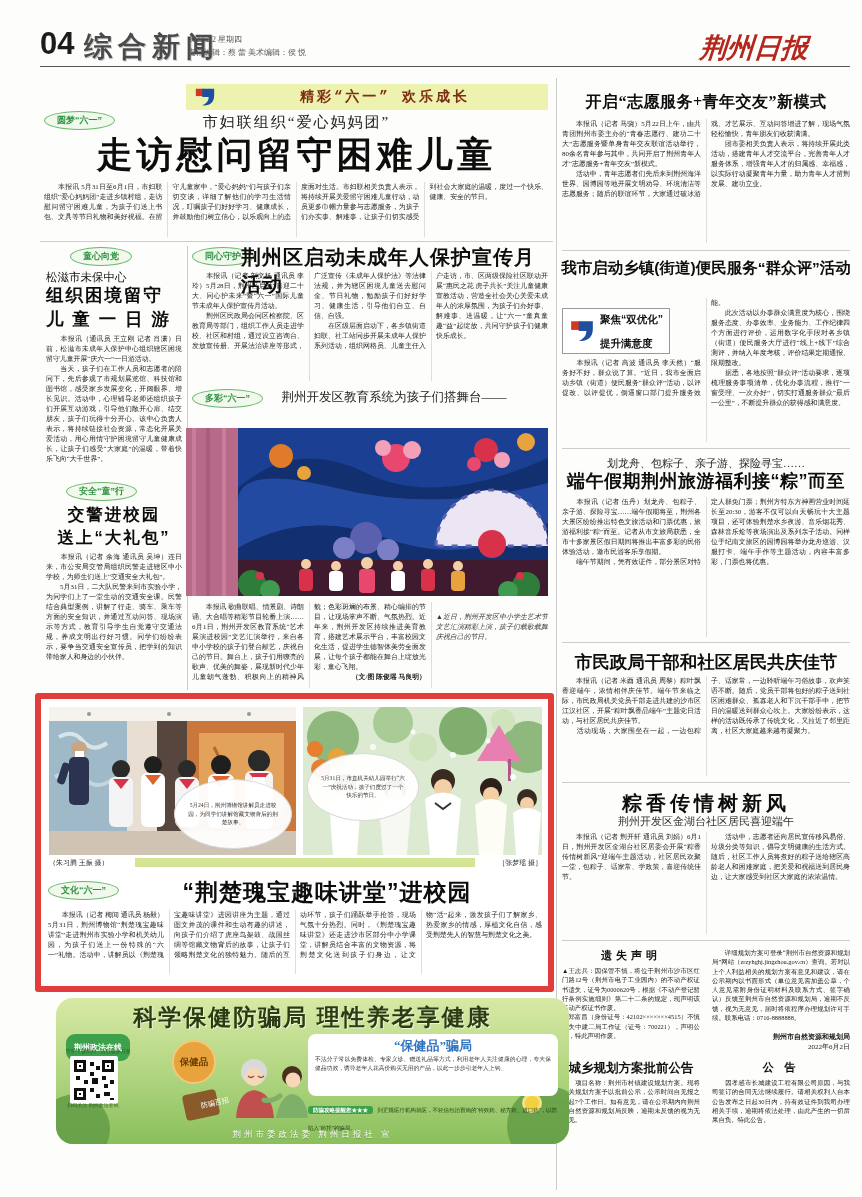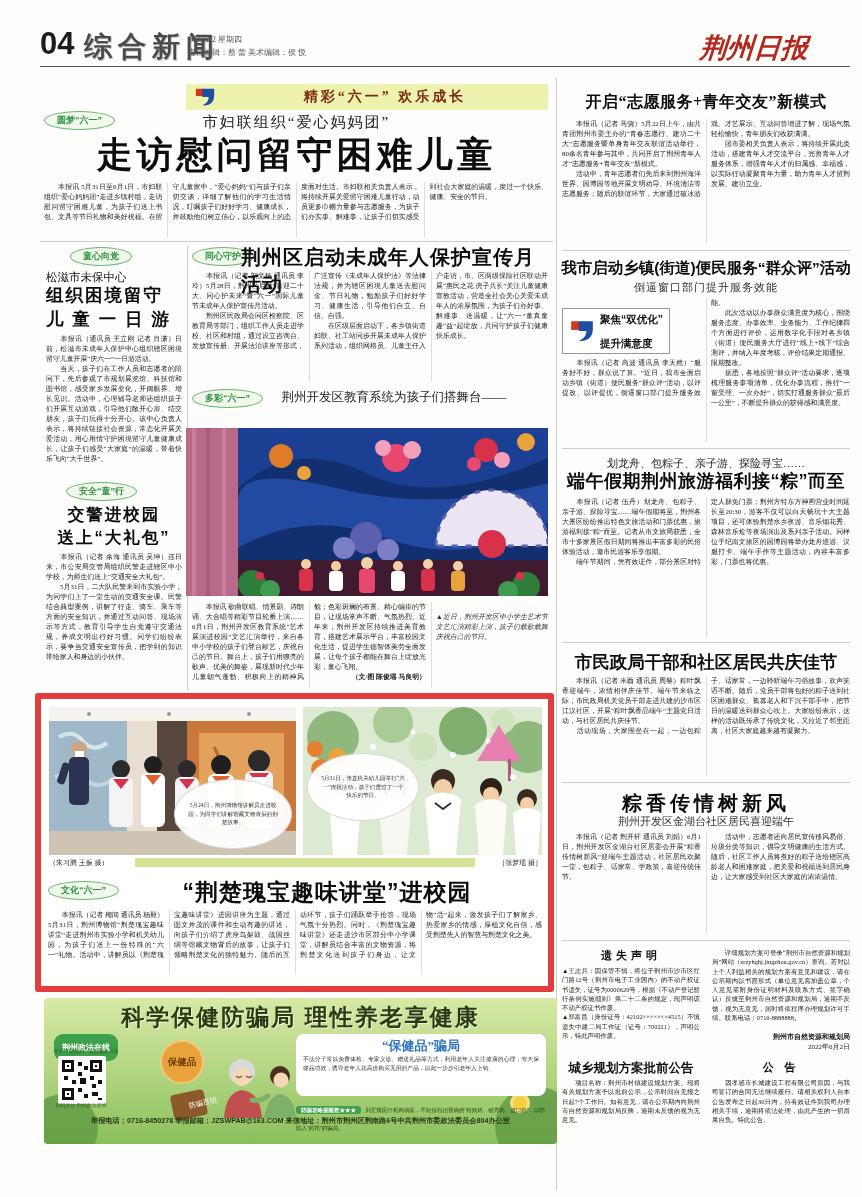--- a/index.html
+++ b/index.html
@@ -46,21 +46,21 @@
   <div class="abs" style="left:700px;top:30px;font-size:27px;font-weight:bold;font-style:italic;color:#b5271d;font-family:'DejaVu Serif',serif;transform:skewX(-4deg);">荆州日报</div>
   <div class="abs" style="left:40px;top:66px;width:810px;border-top:1.6px solid #555;"></div>
 
   <div class="abs rule-v" style="left:556px;top:78px;height:1112px;"></div>
 
   <div class="abs" style="left:186px;top:84px;width:362px;height:26px;background:#edf2ae;display:flex;align-items:center;">
     <svg class="abs" style="left:8px;top:2px;" width="22" height="22" viewBox="0 0 24 24">
       <path fill="#d3371e" d="M2 3h8v8H2z"></path>
       <path fill="#1f4fa0" d="M9 3h13v7c0 8-5 12-13 11 5-2 7-5 7-9H9z"></path>
     </svg>
-    <div style="width:100%;text-align:center;font-weight:bold;font-size:14px;letter-spacing:3px;color:#7c2d12;font-family:Liberation Serif, serif;margin-left:36px;">精彩“六一”  欢乐成长</div>
+    <div style="width:100%;text-align:center;font-weight:bold;font-size:14px;letter-spacing:3px;color:#7c2d12;font-family:Liberation Mono, monospace;margin-left:36px;">精彩“六一”  欢乐成长</div>
   </div>
 
   <div class="abs tag" style="left:44px;top:111px;">圆梦“六一”</div>
   <div class="abs kicker center" style="left:40px;top:113px;width:513px;font-size:15px;letter-spacing:2px;">市妇联组织“爱心妈妈团”</div>
   <div class="abs headline center" style="left:40px;top:131px;width:513px;font-size:36px;letter-spacing:4px;">走访慰问留守困难儿童</div>
   <div class="abs body-txt cols4 just" style="left:44px;top:182px;width:504px;height:55px;">　　本报讯 5月31日至6月1日，市妇联组织“爱心妈妈团”走进乡镇村组，走访慰问留守困难儿童，为孩子们送上书包、文具等节日礼物和美好祝福。在留守儿童家中，“爱心妈妈”们与孩子们亲切交谈，详细了解他们的学习生活情况，叮嘱孩子们好好学习、健康成长，并鼓励他们树立信心，以乐观向上的态度面对生活。市妇联相关负责人表示，将持续开展关爱留守困难儿童行动，动员更多巾帼力量参与志愿服务，为孩子们办实事、解难事，让孩子们切实感受到社会大家庭的温暖，度过一个快乐、健康、安全的节日。</div>
   <div class="abs rule-h" style="left:40px;top:241px;width:513px;"></div>
 
   <div class="abs rule-v" style="left:187px;top:246px;height:444px;"></div>
 
@@ -233,21 +233,20 @@
   <div class="abs headline center" style="left:126px;top:877px;width:402px;font-size:23px;letter-spacing:1px;">“荆楚瑰宝趣味讲堂”进校园</div>
   <div class="abs body-txt cols4 just" style="left:48px;top:910px;width:494px;height:64px;">　　本报讯（记者 梅闻 通讯员 杨毅）5月31日，荆州博物馆“荆楚瑰宝趣味讲堂”走进荆州市实验小学和机关幼儿园，为孩子们送上一份特殊的“六一”礼物。活动中，讲解员以《荆楚瑰宝趣味讲堂》进园讲座为主题，通过图文并茂的课件和生动有趣的讲述，向孩子们介绍了虎座鸟架鼓、战国丝绸等馆藏文物背后的故事，让孩子们领略荆楚文化的独特魅力。随后的互动环节，孩子们踊跃举手抢答，现场气氛十分热烈。同时，《荆楚瑰宝趣味讲堂》还走进沙市区部分中小学课堂，讲解员结合丰富的文物资源，将荆楚文化送到孩子们身边，让文物“活”起来，激发孩子们了解家乡、热爱家乡的情感，厚植文化自信，感受荆楚先人的智慧与荆楚文化之美。</div>
 
   <div class="abs headline center" style="left:562px;top:92px;width:288px;font-size:16px;letter-spacing:0.5px;font-family:Liberation Serif, serif;">开启“志愿服务+青年交友”新模式</div>
   <div class="abs body-txt cols2 just pre" style="left:562px;top:119px;width:288px;height:124px;">　　本报讯（记者 马骁）5月22日上午，由共青团荆州市委主办的“青春志愿行、建功二十大”志愿服务暨单身青年交友联谊活动举行，80余名青年参与其中，共同开启了荆州青年人才“志愿服务+青年交友”新模式。
 　　活动中，青年志愿者们先后来到荆州海洋世界、园博园等地开展文明劝导、环境清洁等志愿服务；随后的联谊环节，大家通过破冰游戏、才艺展示、互动问答增进了解，现场气氛轻松愉快，青年朋友们收获满满。
 　　团市委相关负责人表示，将持续开展此类活动，搭建青年人才交流平台，完善青年人才服务体系，增强青年人才的归属感、幸福感，以实际行动凝聚青年力量，助力青年人才留荆发展、建功立业。</div>
   <div class="abs rule-h" style="left:562px;top:250px;width:288px;"></div>
 
   <div class="abs headline center" style="left:560px;top:258px;width:292px;font-size:15.5px;">我市启动乡镇(街道)便民服务“群众评”活动</div>
-  <div class="abs center" style="left:562px;top:280px;width:288px;font-size:11px;color:#333;letter-spacing:1px;">倒逼窗口部门提升服务效能</div>
   <div class="abs body-txt cols2 just pre" style="left:562px;top:298px;width:288px;height:144px;">
     <span class="badge-box">
       <svg width="26" height="26" viewBox="0 0 24 24">
         <path fill="#d3371e" d="M2 3h8v8H2z"></path>
         <path fill="#1f4fa0" d="M9 3h13v7c0 8-5 12-13 11 5-2 7-5 7-9H9z"></path>
       </svg>
       <span><span class="bt" style="display:block;">聚焦“双优化”</span>
       <span class="bt" style="display:block;">提升满意度</span></span>
     </span>
     <span>　　本报讯（记者 高波 通讯员 李天然）“服务好不好，群众说了算。”近日，我市全面启动乡镇（街道）便民服务“群众评”活动，以评促改、以评促优，倒逼窗口部门提升服务效能。
@@ -278,21 +277,21 @@
 ▲郑富昌（身份证号：42102×××××××4515）不慎遗失中建二局工作证（证号：700221），声明公示，特此声明作废。</div>
   <div class="abs notice-title" style="left:562px;top:1060px;width:138px;font-size:12.5px;letter-spacing:0;">城乡规划方案批前公告</div>
   <div class="abs body-txt just pre" style="left:562px;top:1078px;width:138px;height:110px;font-size:6.4px;">　　项目名称：荆州市村镇建设规划方案。现将有关规划方案予以批前公示，公示时间自见报之日起7个工作日。如有意见，请在公示期内向荆州市自然资源和规划局反映，逾期未反馈的视为无意见。</div>
 
   <div class="abs body-txt just pre" style="left:712px;top:948px;width:138px;height:84px;font-size:6.4px;">　　详细规划方案可登录“荆州市自然资源和规划局”网站（zrzyhghj.jingzhou.gov.cn）查询。若对以上个人利益相关的规划方案有意见和建议，请在公示期内以书面形式（单位意见需加盖公章，个人意见需附身份证明材料及联系方式、签字确认）反馈至荆州市自然资源和规划局，逾期不反馈，视为无意见，届时将依程序办理规划许可手续。联系电话：0716-8888888。</div>
   <div class="abs" style="left:712px;top:1032px;width:138px;text-align:right;font-size:7px;font-weight:bold;">荆州市自然资源和规划局</div>
   <div class="abs" style="left:712px;top:1042px;width:138px;text-align:right;font-size:7px;">2022年6月2日</div>
   <div class="abs notice-title" style="left:712px;top:1060px;width:138px;">公  告</div>
   <div class="abs body-txt just pre" style="left:712px;top:1078px;width:138px;height:110px;font-size:6.4px;">　　因孝感市长城建设工程有限公司原因，与我司签订的合同无法继续履行。请相关权利人自本公告发布之日起30日内，持有效证件到我司办理相关手续，逾期将依法处理，由此产生的一切后果自负。特此公告。</div>
 
-  <div class="abs sans" style="left:44px;top:998px;width:513px;height:146px;border-radius:4px;overflow:hidden;background:linear-gradient(180deg,#d8e9a6 0%,#aed47e 55%,#8abf5c 100%);">
+  <div class="abs sans" style="left:56px;top:998px;width:513px;height:146px;border-radius:17px;overflow:hidden;background:linear-gradient(180deg,#d8e9a6 0%,#aed47e 55%,#8abf5c 100%);">
     <circle></circle>
     <div class="abs" style="left:-16px;bottom:-20px;width:70px;height:70px;border-radius:50%;background:#5f9a43;opacity:.8;"></div>
     <div class="abs" style="right:-18px;bottom:-22px;width:80px;height:80px;border-radius:50%;background:#5f9a43;opacity:.8;"></div>
     <div class="abs" style="right:30px;bottom:34px;width:14px;height:14px;border-radius:50%;background:#f4d03f;box-shadow:0 0 0 3px #f7e08a;"></div>
 
     <div class="abs center" style="left:0;top:4px;width:513px;font-size:23px;font-weight:bold;color:#2c3c12;letter-spacing:2px;text-shadow:1px 1px 0 #eef5d8;">科学保健防骗局  理性养老享健康</div>
 
     <div class="abs" style="left:10px;top:36px;background:#3da04b;color:#fff;font-size:8px;font-weight:bold;padding:8px 8px;border-radius:9px;">荆州政法在线</div>
     <div class="abs" style="left:10px;top:50px;font-size:5px;color:#2f5b22;">守护平安荆州 · 法治服务万家</div>
 
@@ -344,16 +343,16 @@
 
     <div class="abs" style="left:252px;top:36px;width:250px;height:62px;background:#fff;border-radius:8px;padding:3px 7px;box-sizing:border-box;">
       <div class="center" style="font-size:13px;font-weight:bold;color:#2f74c0;font-family:'Liberation Serif',serif;">“保健品”骗局</div>
       <div class="just" style="font-size:5.8px;line-height:1.55;color:#333;">不法分子常以免费体检、专家义诊、赠送礼品等方式，利用老年人关注健康的心理，夸大保健品功效，诱导老年人花高价购买无用的产品，以此一步步引老年人上钩。</div>
     </div>
     <div class="abs" style="left:252px;top:100px;width:250px;">
       <span style="background:#3da04b;color:#fff;font-size:5.5px;font-weight:bold;padding:1px 5px;border-radius:3px;">防骗攻略提醒您★★★</span>
       <span style="font-size:5.5px;color:#20410f;">到正规医疗机构就医，不轻信包治百病的“特效药、秘方药、进口药”，以防陷入“药托”的骗局。</span>
     </div>
 
-    <div class="abs center" style="left:4px;top:118px;width:505px;font-size:7.2px;font-weight:bold;color:#1e3310;">举报电话：0716-8450278  举报邮箱：JZSWPAB@163.COM  来信地址：荆州市荆州区荆南路6号中共荆州市委政法委员会804办公室</div>
+    <div class="abs center" style="left:0;top:131px;width:513px;font-size:8.5px;color:#fff;letter-spacing:3px;text-shadow:0 1px 1px rgba(0,0,0,.25);">荆州市委政法委  荆州日报社  宣</div>
   </div>
 
 </div>
 
 </body></html>

